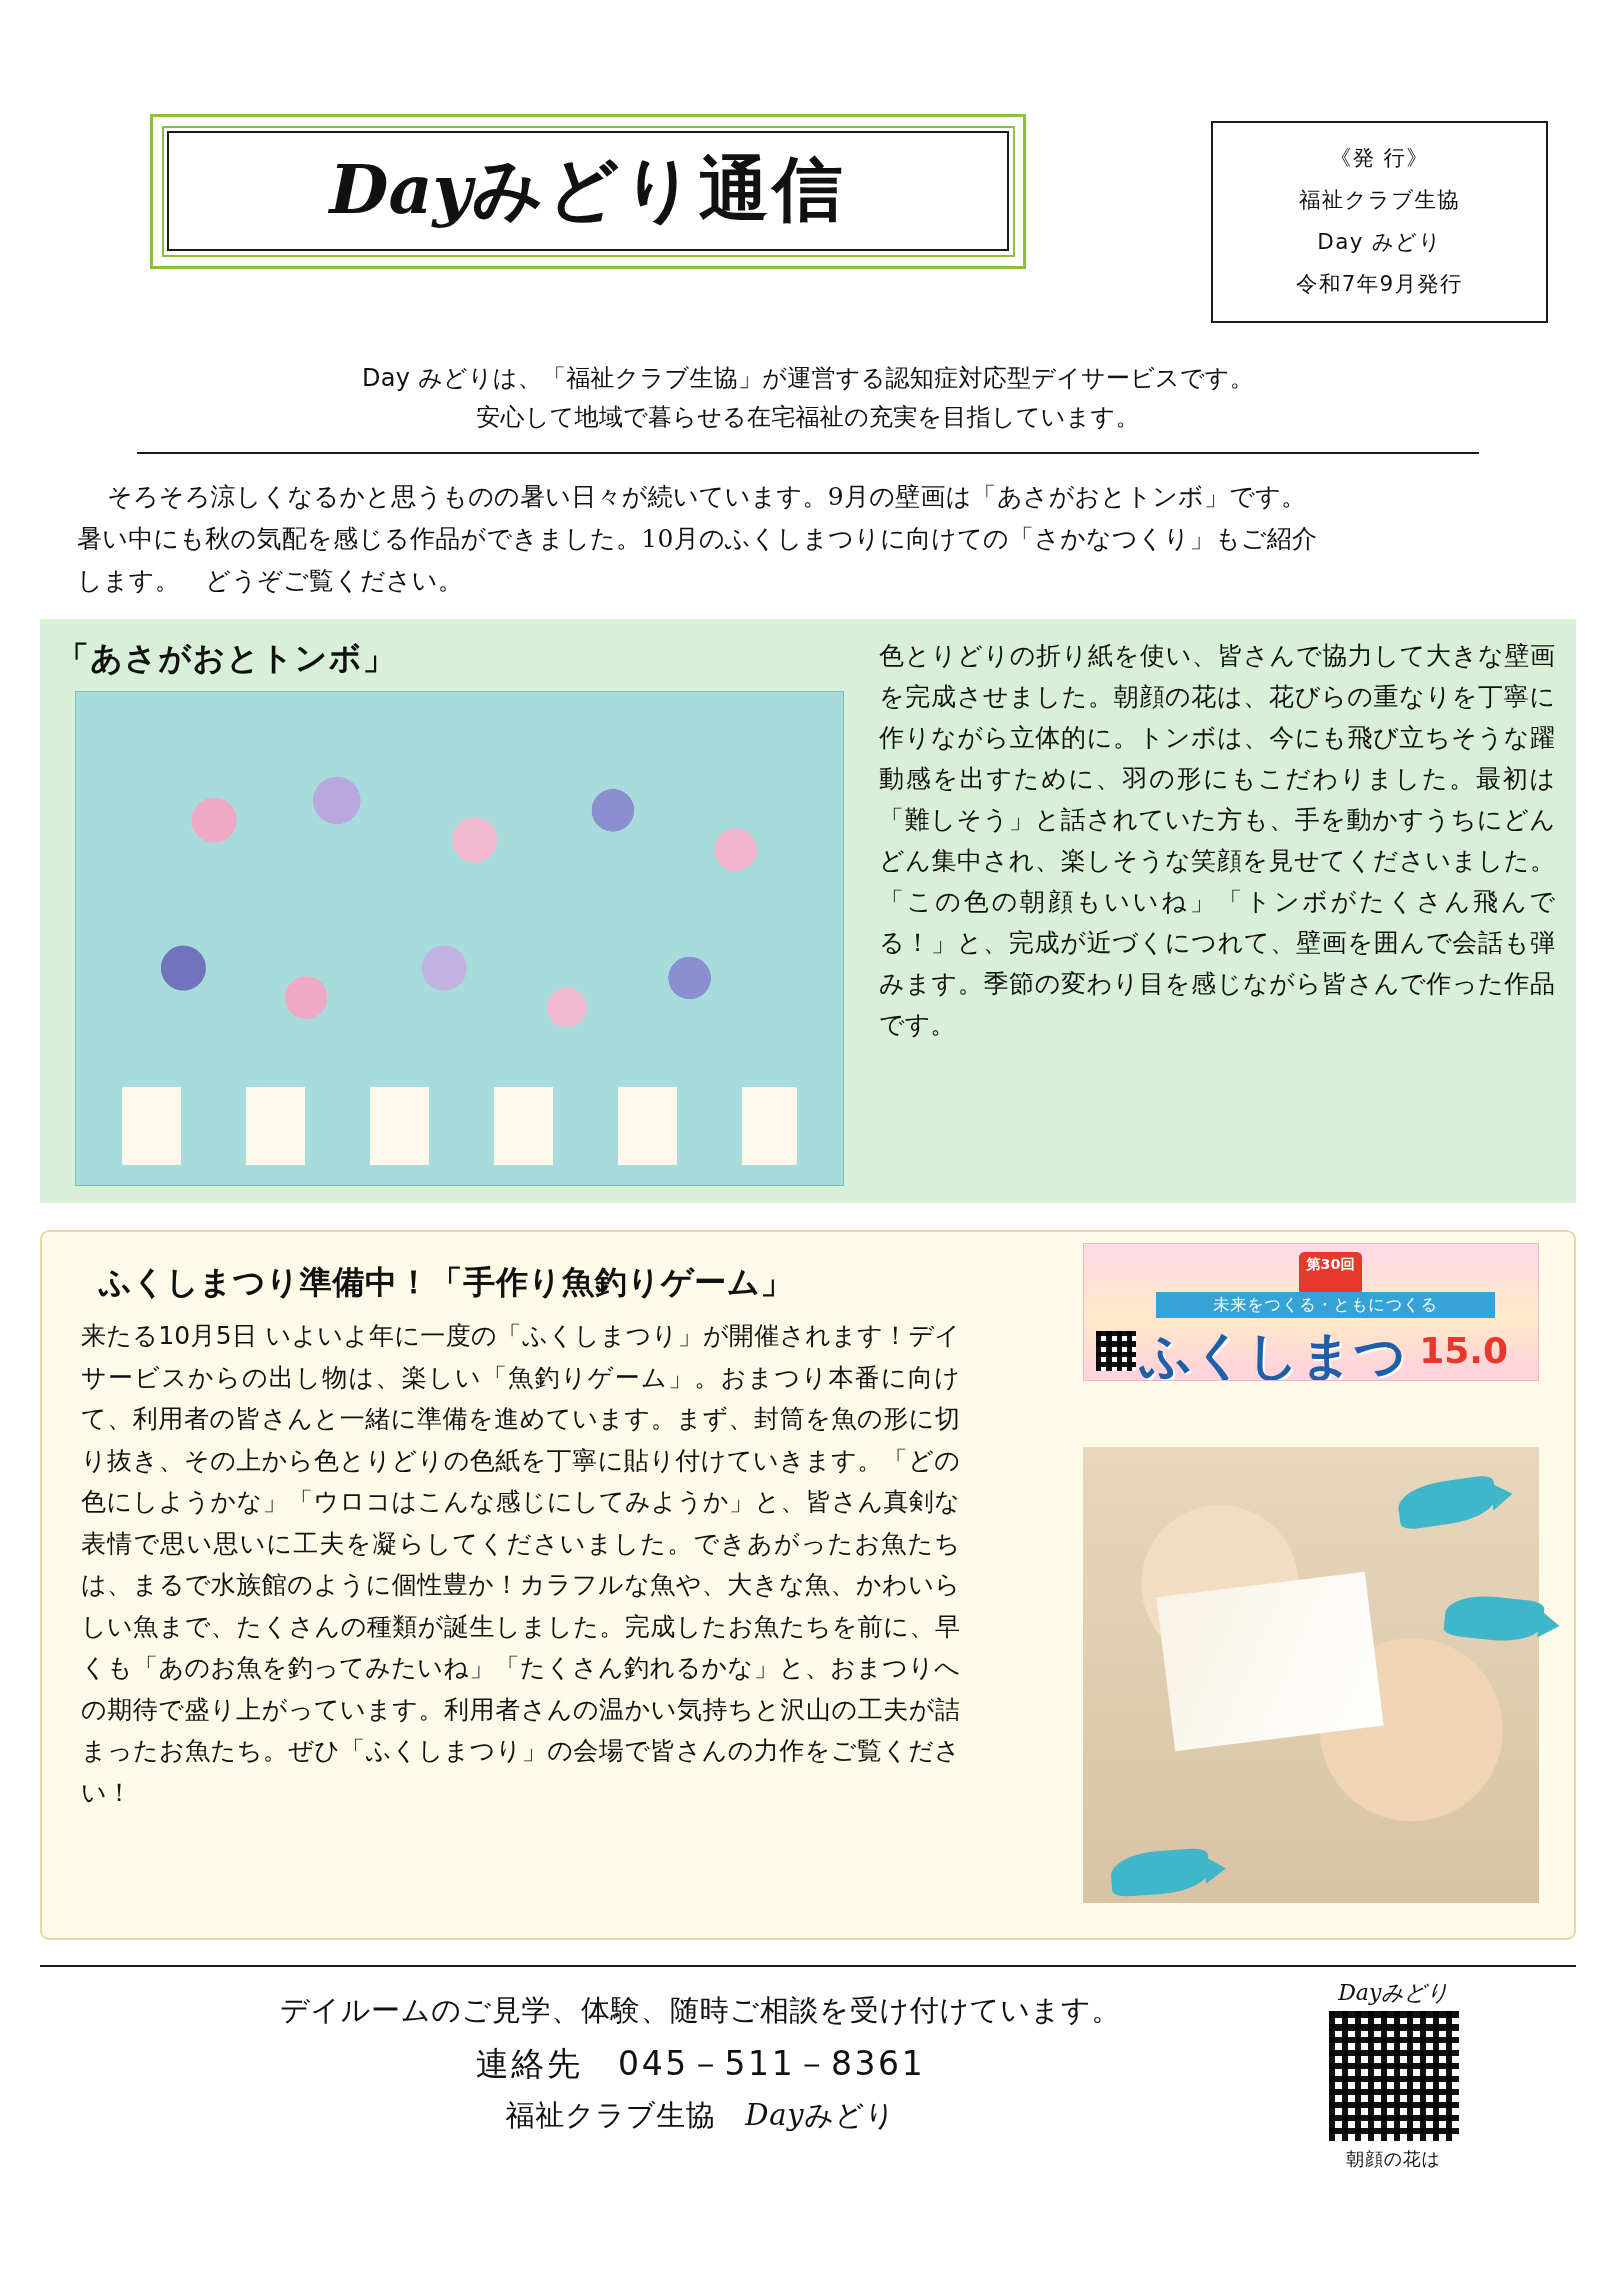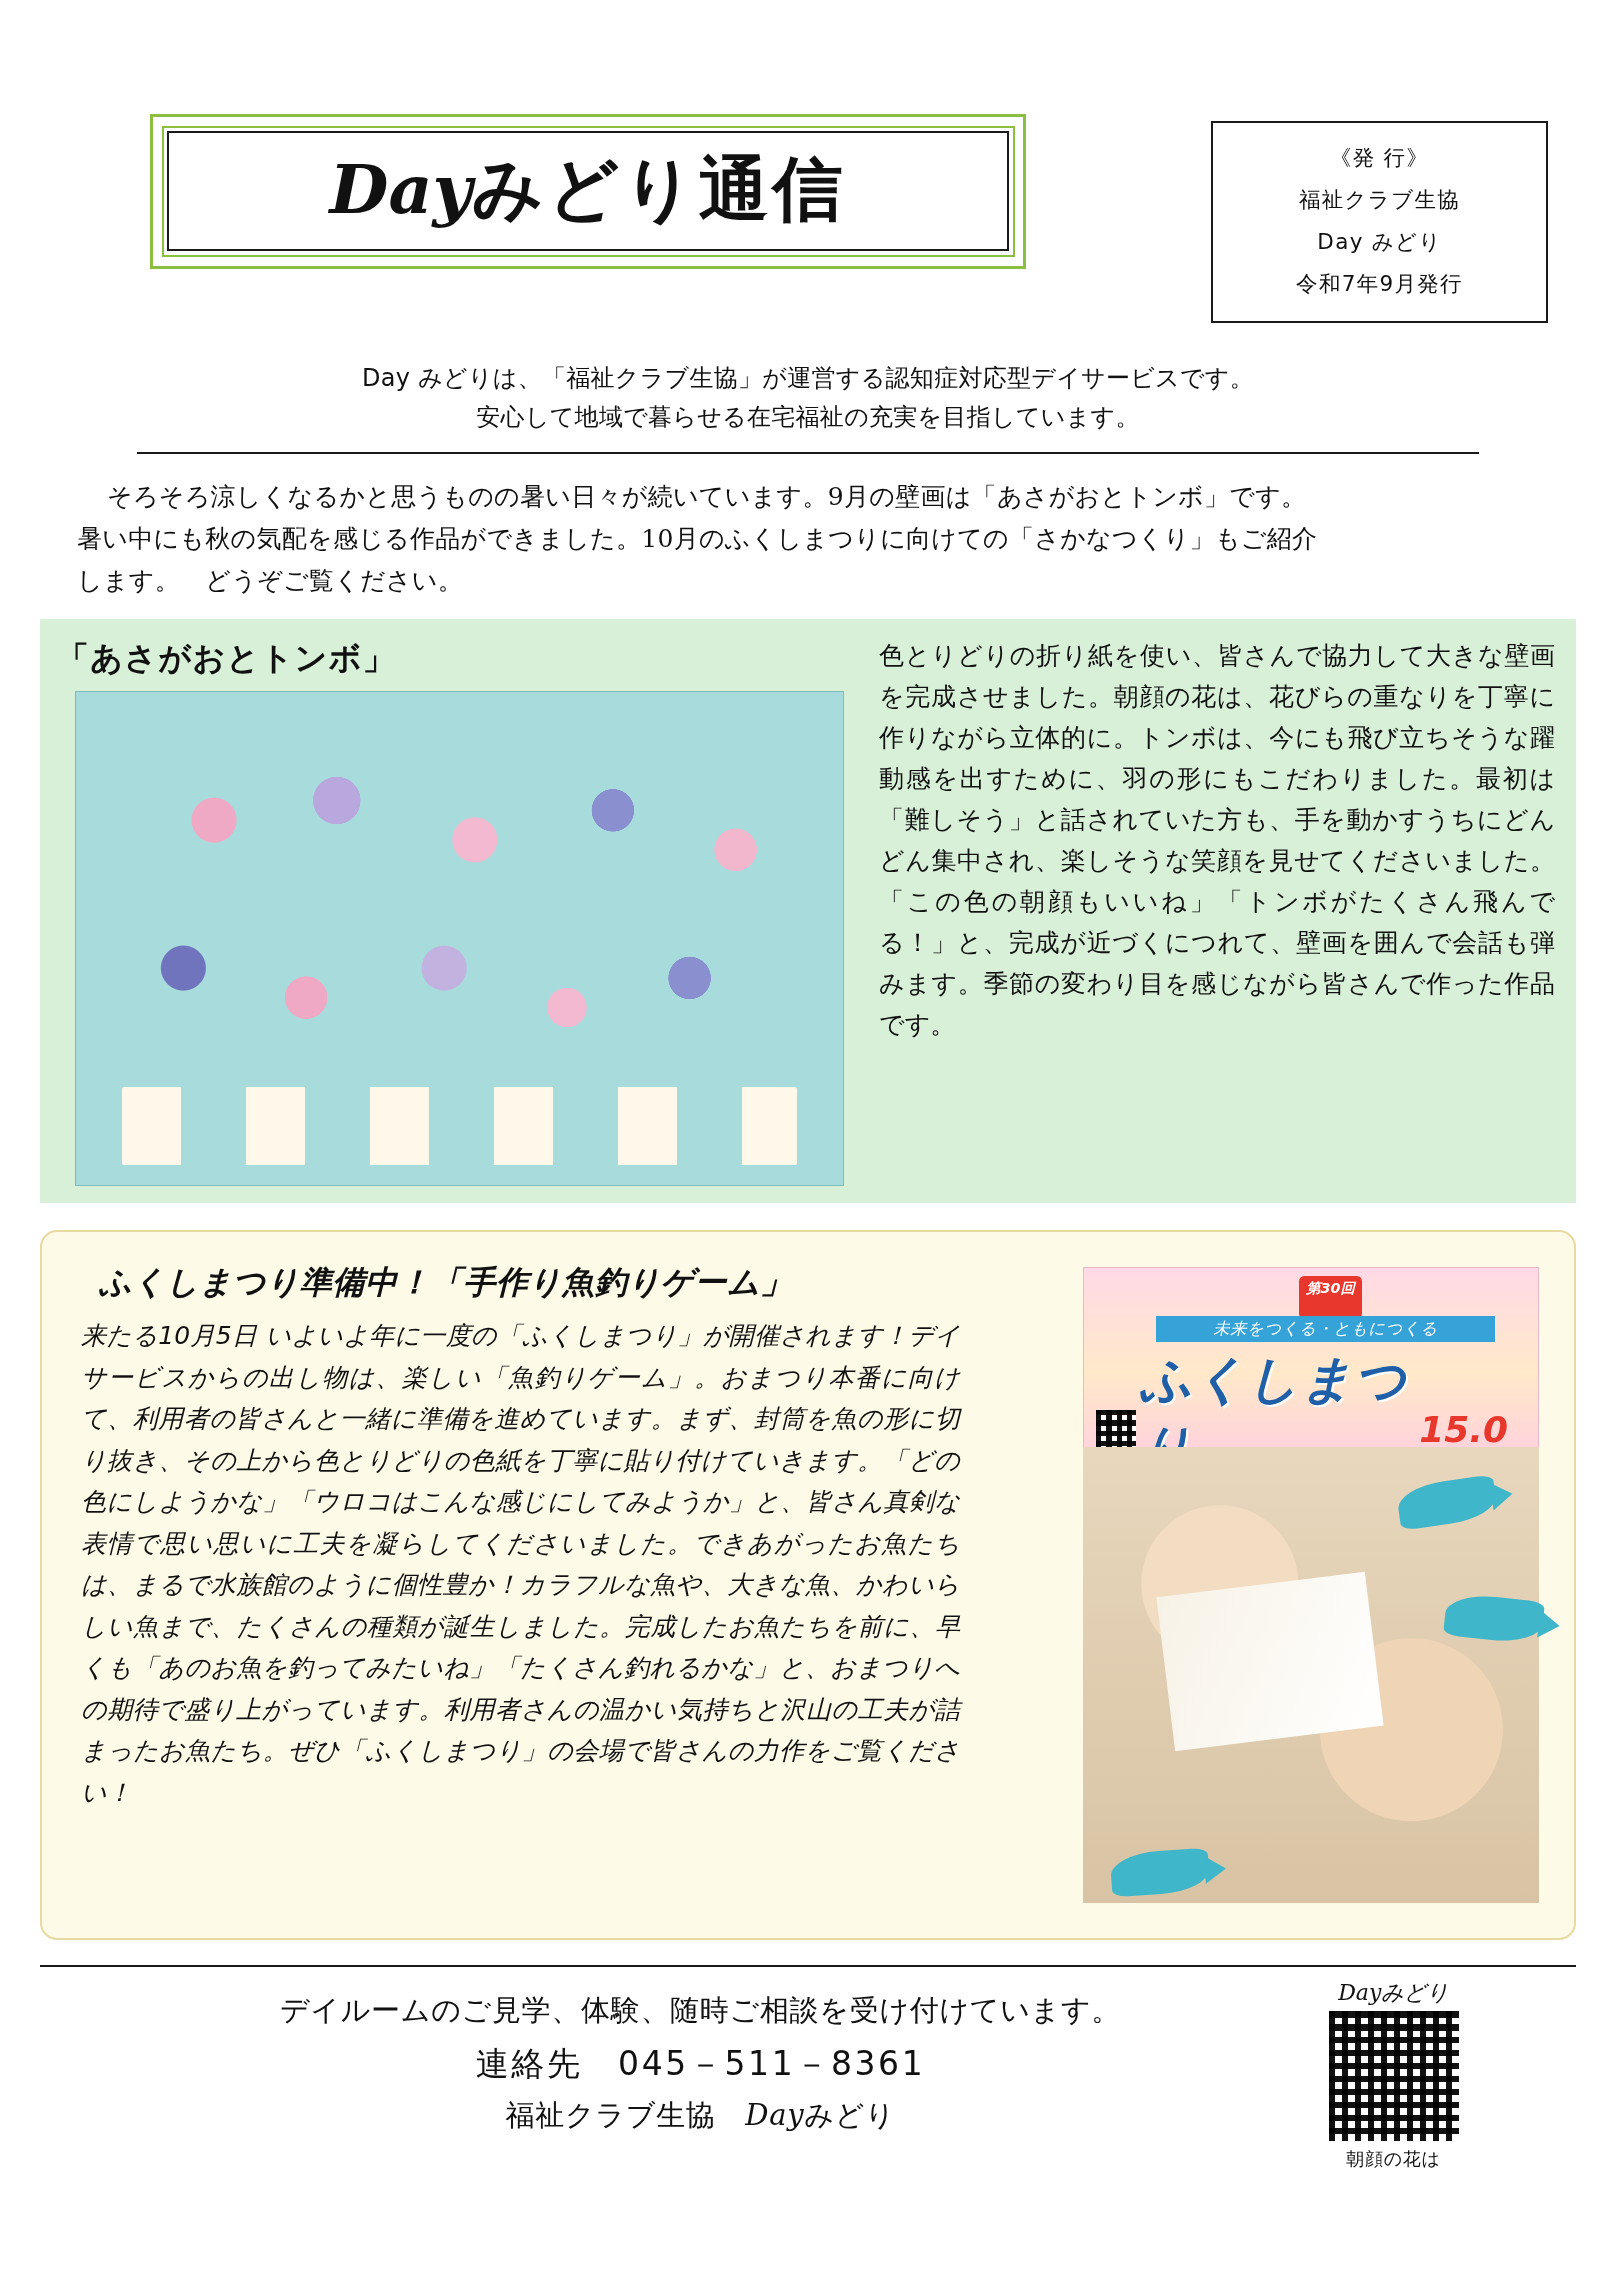--- a/index.html
+++ b/index.html
@@ -144,45 +144,44 @@
     line-height:1.64;
     letter-spacing:0.1px;
     text-align:justify;
   }
 
   
   .sec2{
     margin:27px 40px 0 40px;
     background:#fdfbe8;
     border:2.6px solid #e8d9a0;
-    border-radius:17px;
+    border-radius:9px;
     box-sizing:border-box;
     padding:19.5px 30px 25px 30px;
     position:relative;
     min-height:710px;
-    font-style:italic;
   }
   .sec2-heading{
     font-size:32px;
     font-weight:bold;
     letter-spacing:0.7px;
     margin:9px 0 10.4px 27px;
   }
   .sec2-body{
     width:879px;
     font-size:25px;
     line-height:1.66;
     letter-spacing:0.1px;
     text-align:justify;
     margin-left:9px;
   }
   .poster{
     position:absolute;
-    right:35px;top:35px;
-    width:456px;height:193px;
+    right:35px;top:11px;
+    width:456px;height:138px;
     background:linear-gradient(#ffd9e6,#ffe9c9 55%,#ffd0de);
     border:1.3px solid #e5b9c8;
     box-sizing:border-box;
     overflow:hidden;
   }
   .poster .badge{
     position:absolute;left:215px;top:7.8px;width:63px;height:43px;
     background:#e8372c;color:#fff;border-radius:5.2px;
     font-size:14.3px;text-align:center;line-height:1.15;padding-top:3.9px;box-sizing:border-box;
     font-weight:bold;

